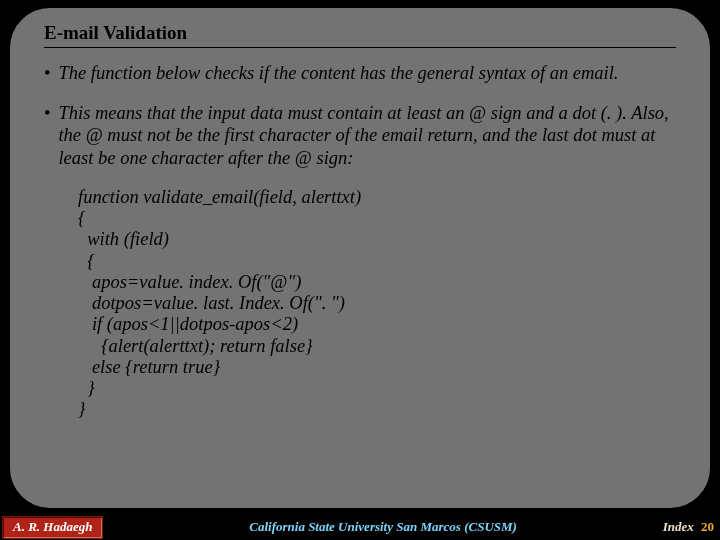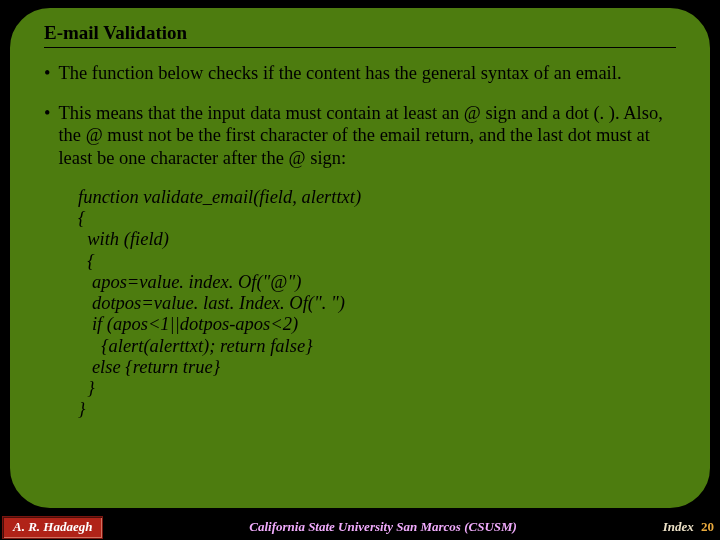--- a/index.html
+++ b/index.html
@@ -8,21 +8,21 @@
     background: #000;
     font-family: "Times New Roman", Times, serif;
     position: relative;
   }
   .card {
     position: absolute;
     top: 6px;
     left: 8px;
     right: 8px;
     bottom: 30px;
-    background: #4d7c0f;
+    background: #737373;
     border: 2px solid #000;
     border-radius: 42px;
     padding: 14px 34px 10px 34px;
     color: #000;
   }
   .title {
     font-size: 19px;
     font-weight: bold;
     margin-bottom: 3px;
   }
@@ -33,21 +33,21 @@
     width: 100%;
   }
   .bullet {
     display: flex;
     gap: 8px;
     font-size: 18.5px;
     line-height: 1.2;
     margin-bottom: 18px;
   }
   .bullet .dot { flex: 0 0 auto; }
-  .bullet .txt { flex: 1 1 auto; }
+  .bullet .txt { flex: 1 1 auto; font-style: italic; }
   .code {
     font-size: 18.5px;
     line-height: 1.15;
     margin-left: 34px;
     white-space: pre;
     font-style: italic;
   }
   .footer {
     position: absolute;
     left: 0; right: 0; bottom: 0;
@@ -66,21 +66,21 @@
     background: #b02318;
     border: 1px solid #7a1610;
     padding: 2px 10px 3px 10px;
     margin-left: 2px;
     box-shadow: 1px 1px 0 #4a0e0a inset, -1px -1px 0 #d2705f inset;
     color: #fff;
   }
   .footer .uni {
     flex: 1;
     text-align: center;
-    color: #f0abfc;
+    color: #7dd3fc;
   }
   .footer .page {
     margin-right: 6px;
     color: #eadfc5;
     font-style: italic;
   }
   .footer .page .num {
     color: #e8a93d;
     font-weight: bold;
     font-style: normal;

